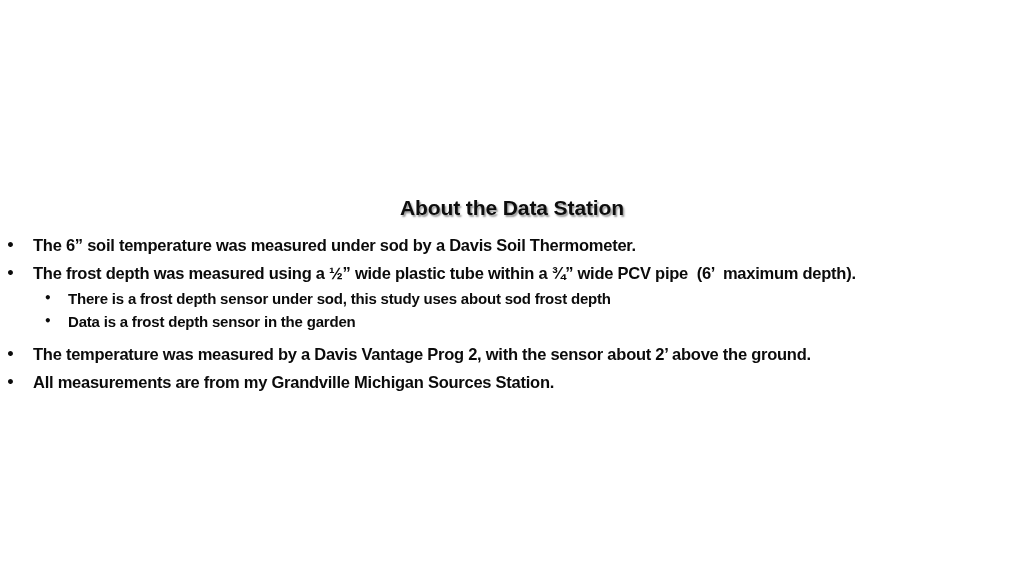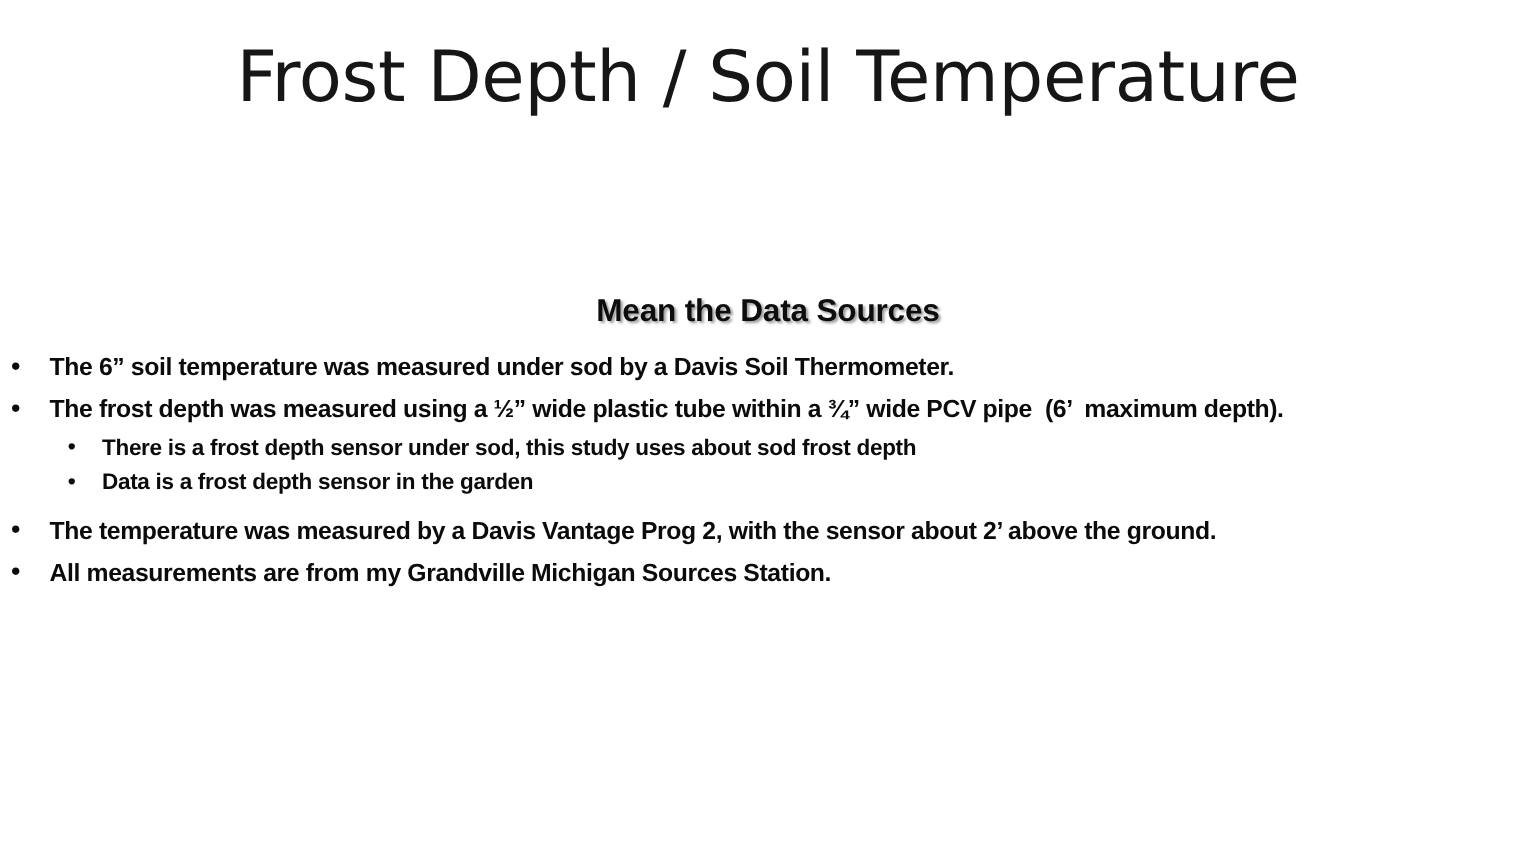--- a/index.html
+++ b/index.html
@@ -106,24 +106,23 @@
     flex: 1 1 auto;
     line-height: inherit;
   }
 </style>
 </head>
 <body>
 
 <div class="slide">
 
   <div class="title-block">
-    <span class="title-line">Frost Depth / Soil Temperature</span>
   </div>
 
-  <div class="section-heading">Mean the Data Sources</div>
+  <div class="section-heading">About the Data Station</div>
 
   <div class="bullets">
 
     <div class="bullet-row level-1">
       <span class="bullet-marker">•</span>
       <span class="bullet-text">The 6” soil temperature was measured under sod by a Davis Soil Thermometer.</span>
     </div>
 
     <div class="bullet-row level-1">
       <span class="bullet-marker">•</span>

